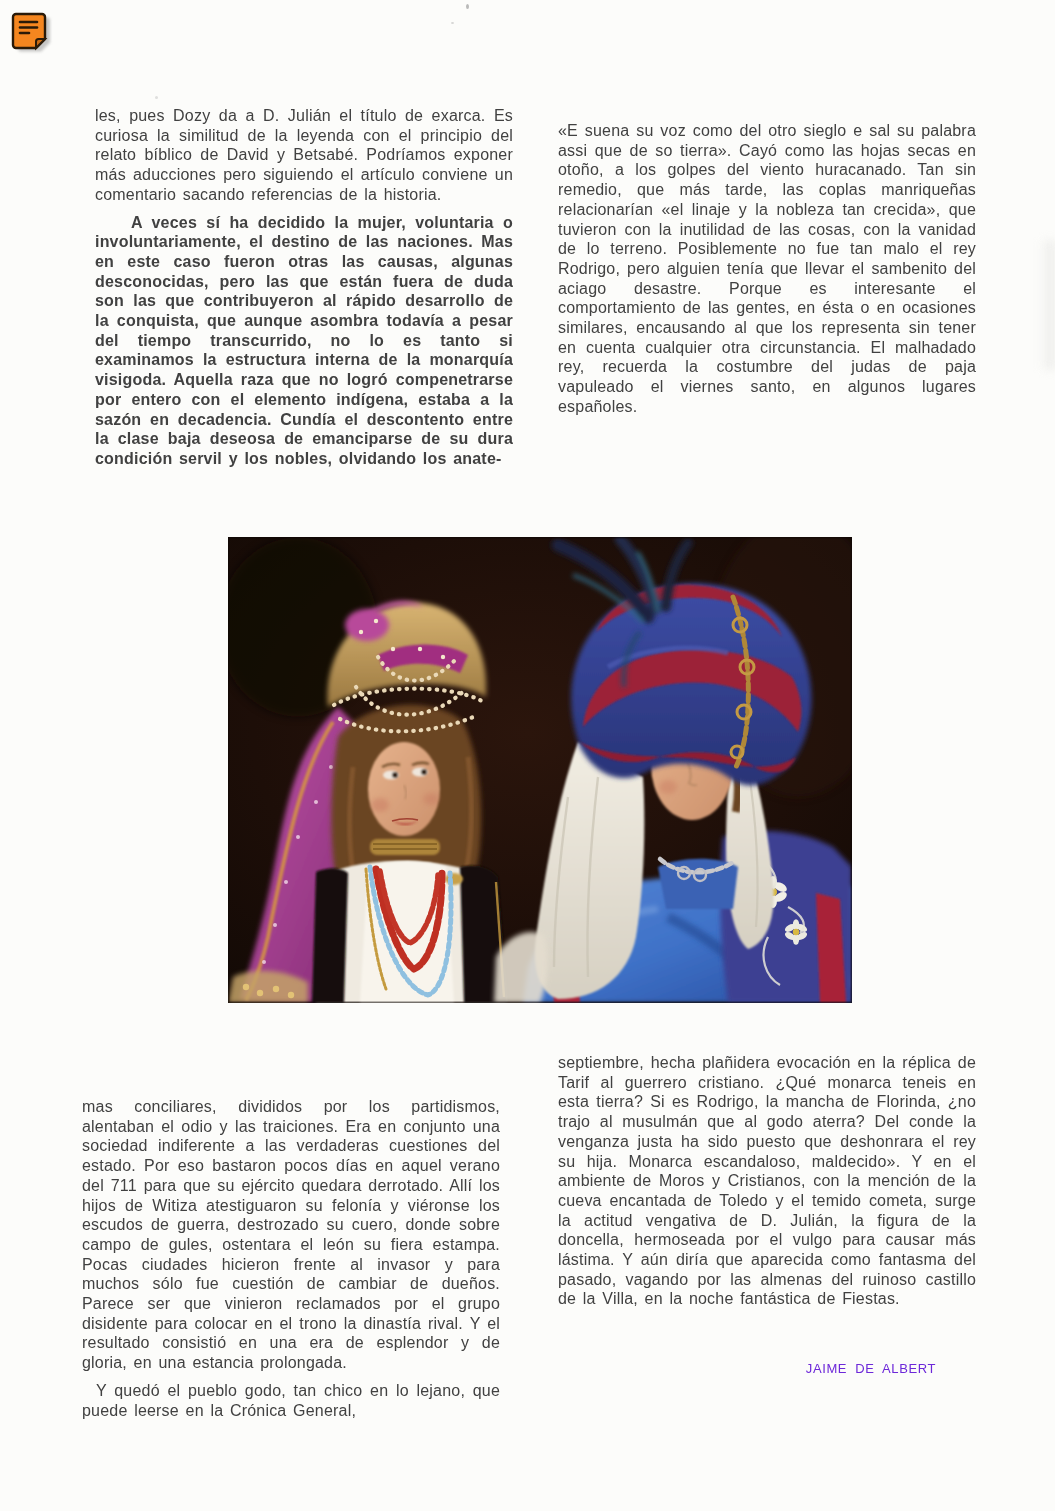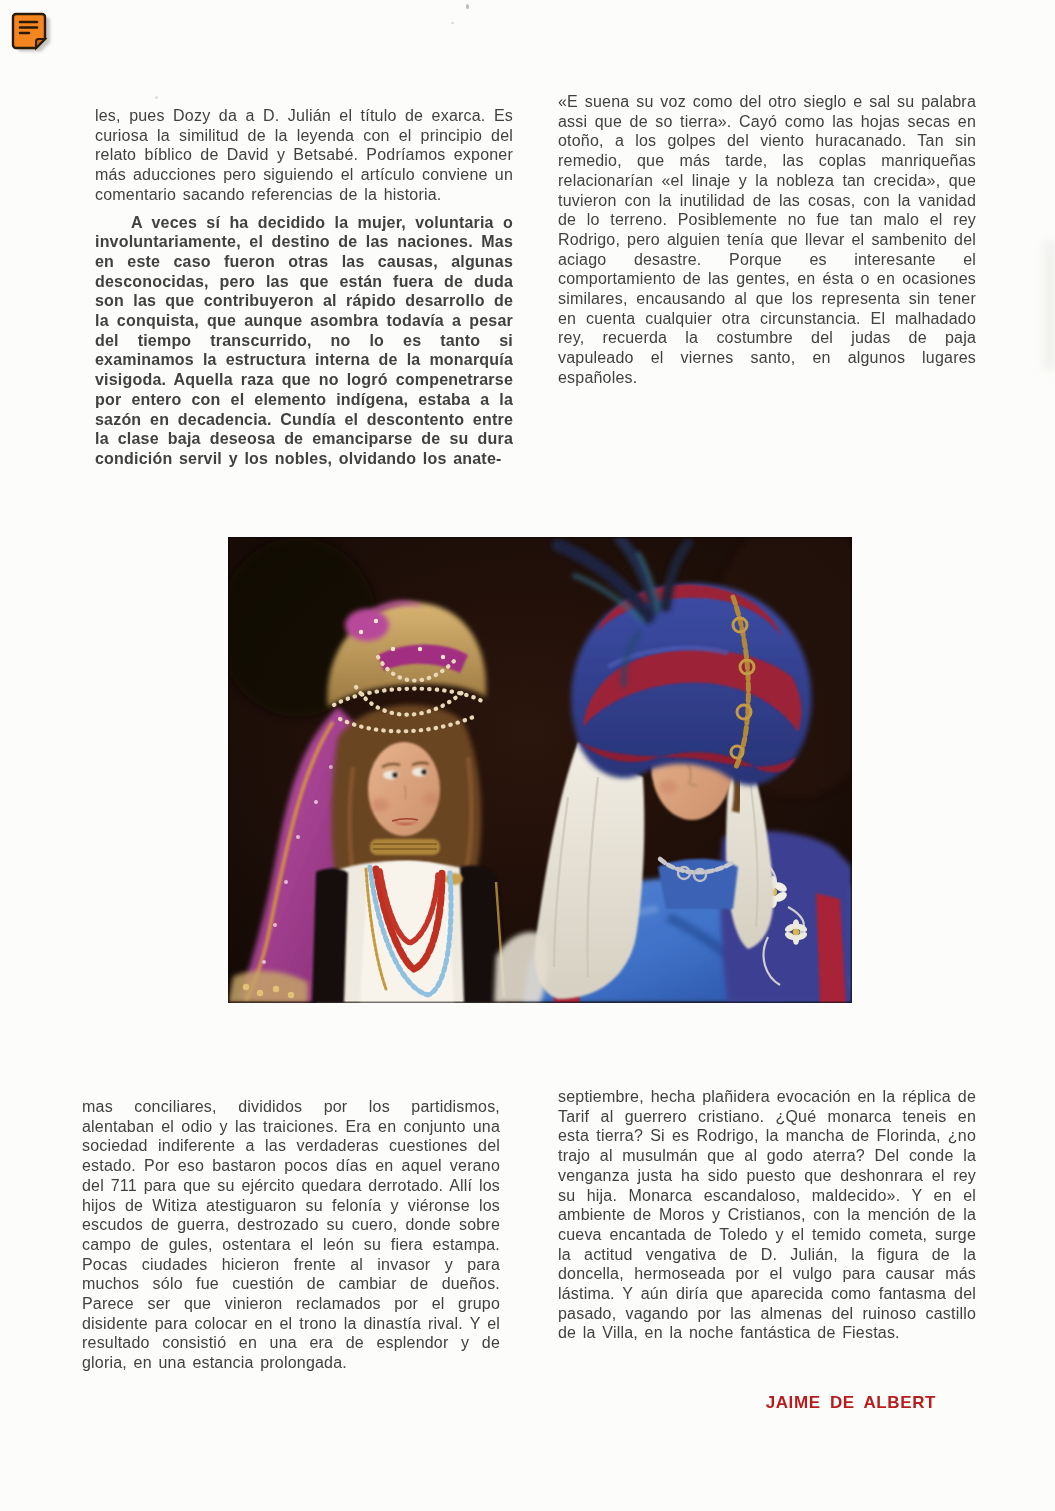--- a/index.html
+++ b/index.html
@@ -12,25 +12,25 @@
   .col{
     position:absolute;width:418px;
     font-size:16px;line-height:19.7px;color:#414141;
     text-align:justify;letter-spacing:0.2px;word-spacing:2px;
   }
   .col p{margin:0;}
   .col p + p{margin-top:8px;}
   .indent-lg{text-indent:36px;font-weight:bold;}
   .indent-sm{text-indent:14px;}
   .col-top-left{left:95px;top:106px;}
-  .col-top-right{left:558px;top:92px;}
+  .col-top-right{left:558px;top:121px;}
   .col-bottom-left{left:82px;top:1061px;margin-top:36px;}
-  .col-bottom-right{left:558px;top:1087px;}
+  .col-bottom-right{left:558px;top:1053px;}
   .signature{
-    margin-top:50px;font-weight:bold;font-size:17px;color:#b91c1c;
+    margin-top:50px;font-weight:normal;font-size:13px;color:#6d28d9;
     text-align:right;padding-right:40px;letter-spacing:0.6px;word-spacing:4px;
   }
   figure.photo{
     position:absolute;left:228px;top:537px;width:624px;height:466px;margin:0;
     background:#160c08;
   }
   figure.photo svg{display:block;width:100%;height:100%;}
   .note-icon{position:absolute;left:9px;top:11px;width:44px;height:46px;}
   .speck{position:absolute;border-radius:50%;background:#a9a9a9;}
   .speck.s1{left:466px;top:4px;width:3px;height:5px;opacity:.8;}
@@ -300,20 +300,21 @@
       </g>
 
       <path d="M268 420 C280 398 300 390 316 398 C322 420 320 448 312 466 L266 466 Z" fill="#e4ddcf" opacity="0.9" filter="url(#b2)"></path>
 
       <rect x="0" y="0" width="624" height="466" fill="none" stroke="#0c0603" stroke-width="3" opacity="0.5"></rect>
     </svg>
   </figure>
 
   <section class="col col-bottom-left">
     <p>mas conciliares, divididos por los partidismos, alentaban el odio y las traiciones. Era en conjunto una sociedad indiferente a las verdaderas cuestiones del estado. Por eso bastaron pocos días en aquel verano del 711 para que su ejército quedara derrotado. Allí los hijos de Witiza atestiguaron su felonía y viéronse los escudos de guerra, destrozado su cuero, donde sobre campo de gules, ostentara el león su fiera estampa. Pocas ciudades hicieron frente al invasor y para muchos sólo fue cuestión de cambiar de dueños. Parece ser que vinieron reclamados por el grupo disidente para colocar en el trono la dinastía rival. Y el resultado consistió en una era de esplendor y de gloria, en una estancia prolongada.</p>
+    <p class="indent-sm">Y quedó el pueblo godo, tan chico en lo lejano, que puede leerse en la Crónica General,</p>
   </section>
 
   <section class="col col-bottom-right">
     <p>septiembre, hecha plañidera evocación en la réplica de Tarif al guerrero cristiano. ¿Qué monarca teneis en esta tierra? Si es Rodrigo, la mancha de Florinda, ¿no trajo al musulmán que al godo aterra? Del conde la venganza justa ha sido puesto que deshonrara el rey su hija. Monarca escandaloso, maldecido». Y en el ambiente de Moros y Cristianos, con la mención de la cueva encantada de Toledo y el temido cometa, surge la actitud vengativa de D. Julián, la figura de la doncella, hermoseada por el vulgo para causar más lástima. Y aún diría que aparecida como fantasma del pasado, vagando por las almenas del ruinoso castillo de la Villa, en la noche fantástica de Fiestas.</p>
     <div class="signature">JAIME DE ALBERT</div>
   </section>
 
   <div class="edge-smudge"></div>
 </div>
 

